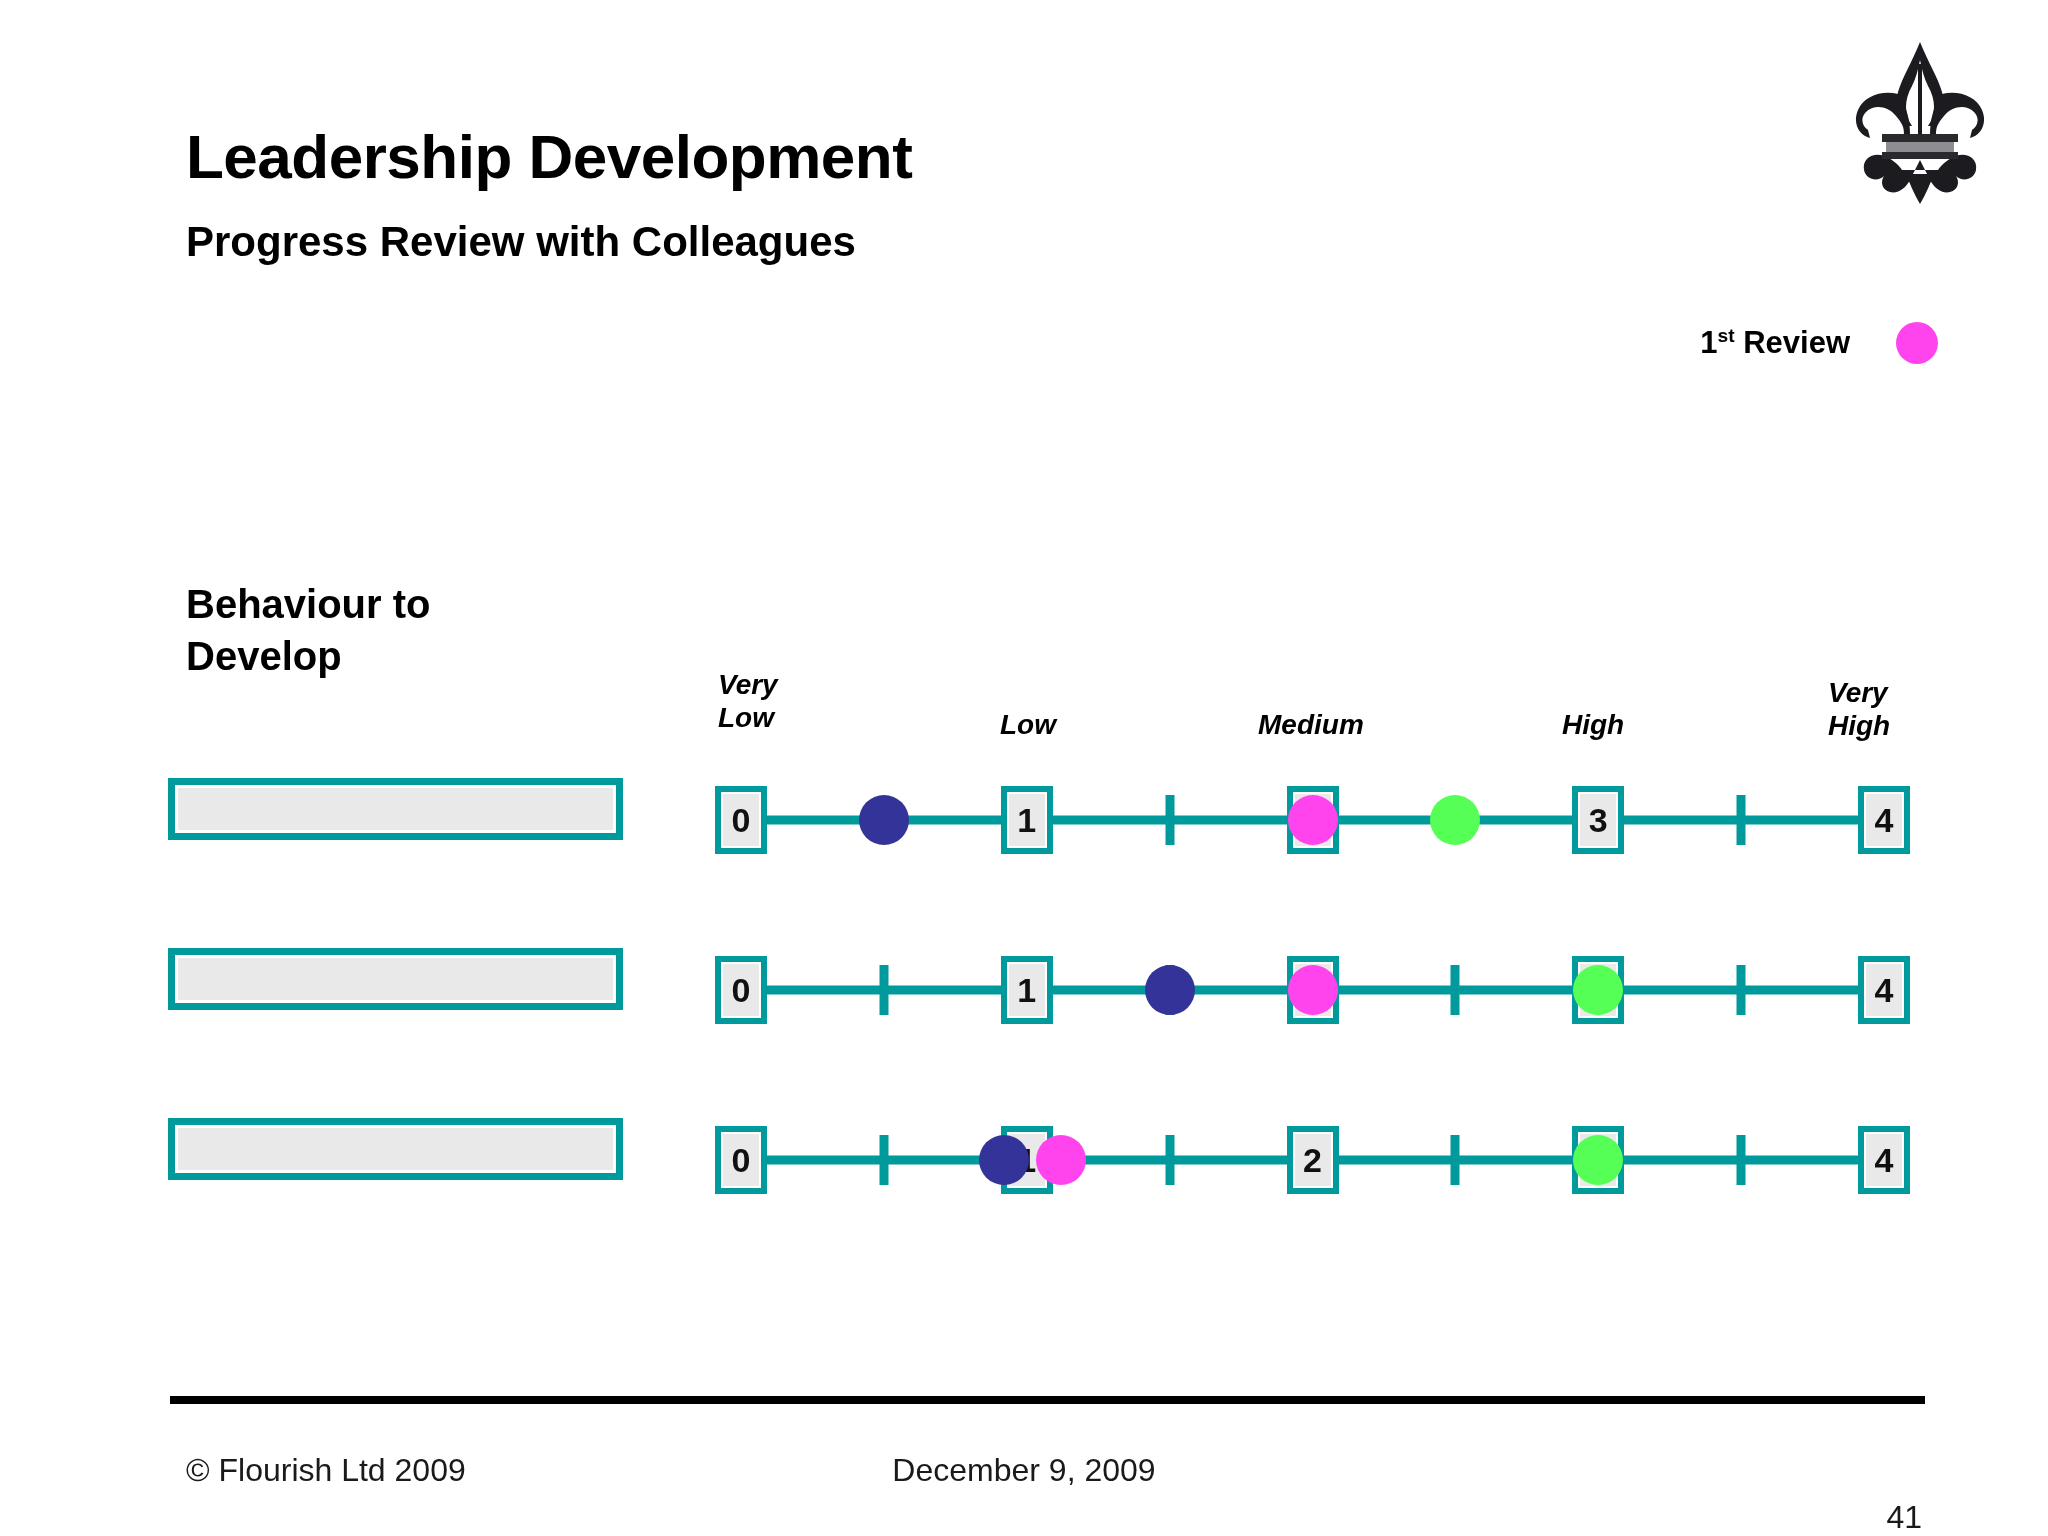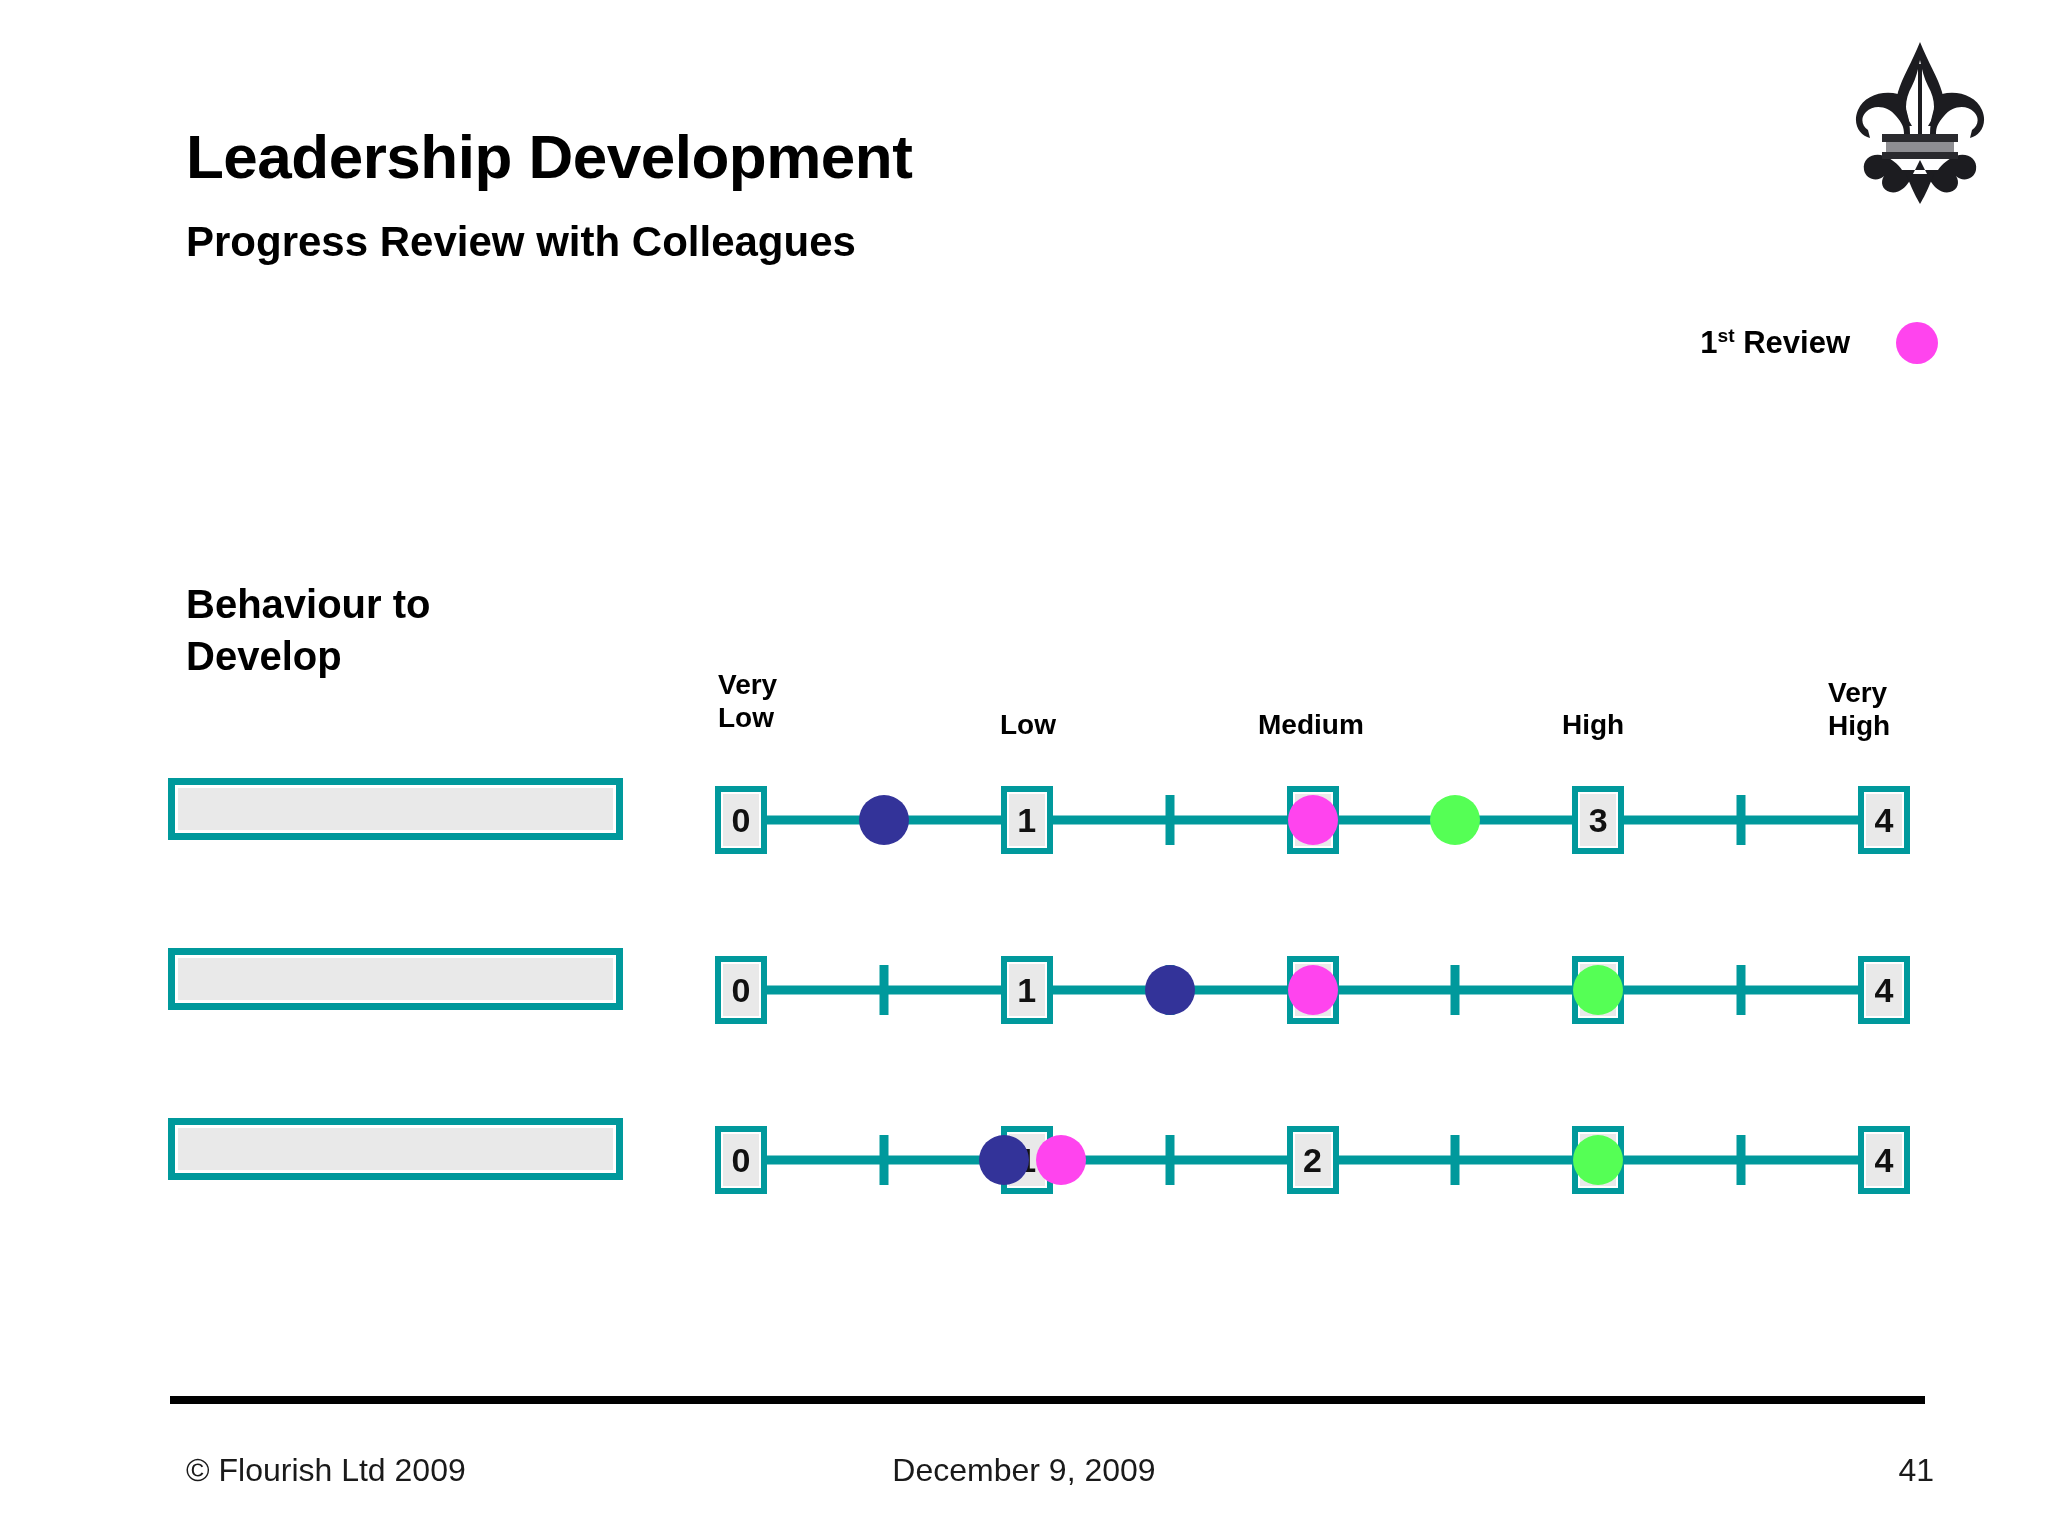--- a/index.html
+++ b/index.html
@@ -103,20 +103,21 @@
   }
 
   
   .scale-header {
     position: absolute;
     font-size: 28px;
     font-weight: bold;
     line-height: 1.18;
     text-align: left;
     white-space: pre-line;
+    font-style: italic;
   }
 
   
   .scale-row {
     position: absolute;
     left: 715px;
     width: 1195px;
     height: 100px;
   }
   .axis-line {
@@ -173,21 +174,21 @@
   }
   .footer-text {
     position: absolute;
     top: 1452px;
     font-size: 32px;
     color: #1a1a1a;
     white-space: nowrap;
   }
   #footer-copyright { left: 186px; }
   #footer-date { left: 50%; transform: translateX(-50%); }
-  #footer-pageno { right: 114px; }
+  #footer-pageno { right: 126px; margin-top: 47px; }
 </style>
 </head>
 <body>
 
 <div id="slide-title">Leadership Development</div>
 <div id="slide-subtitle">Progress Review with Colleagues</div>
 
 <div id="logo">
   <svg viewBox="0 0 132 172" width="132" height="172" aria-hidden="true">
     <g fill="#1c1c20">

